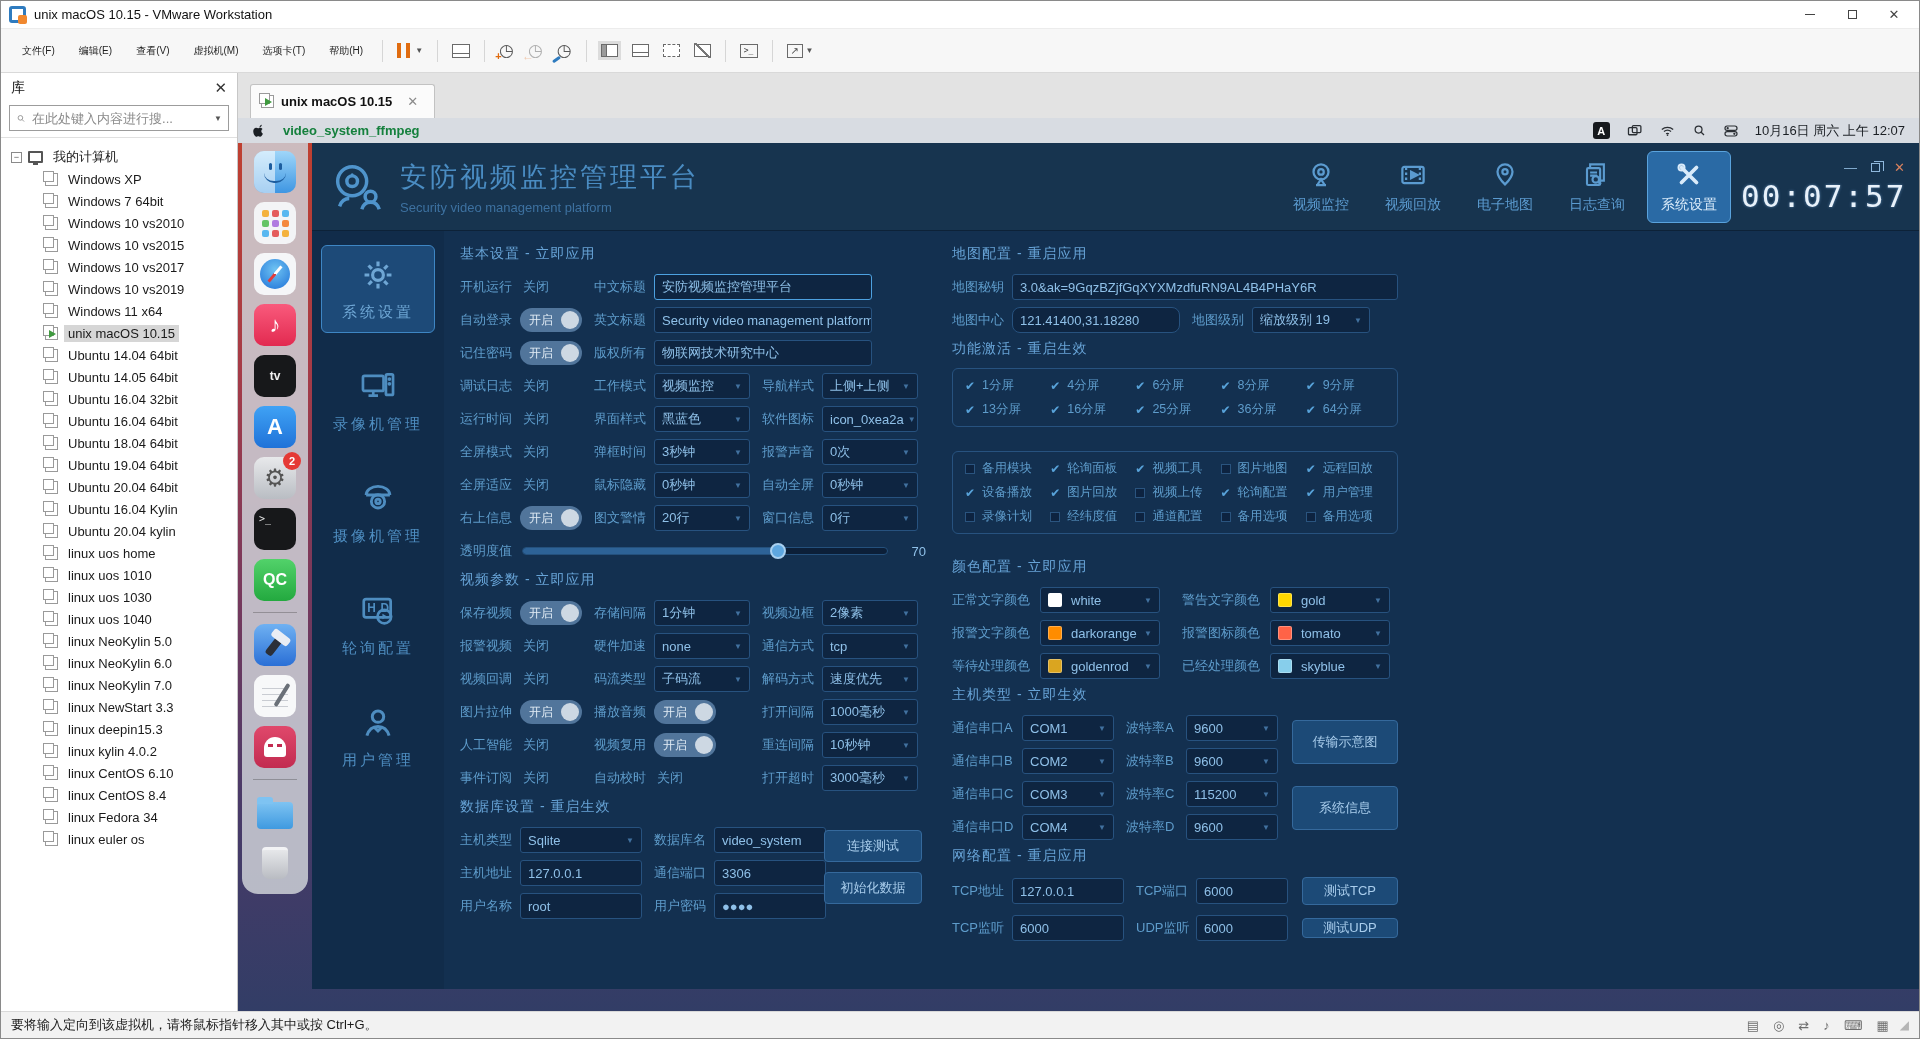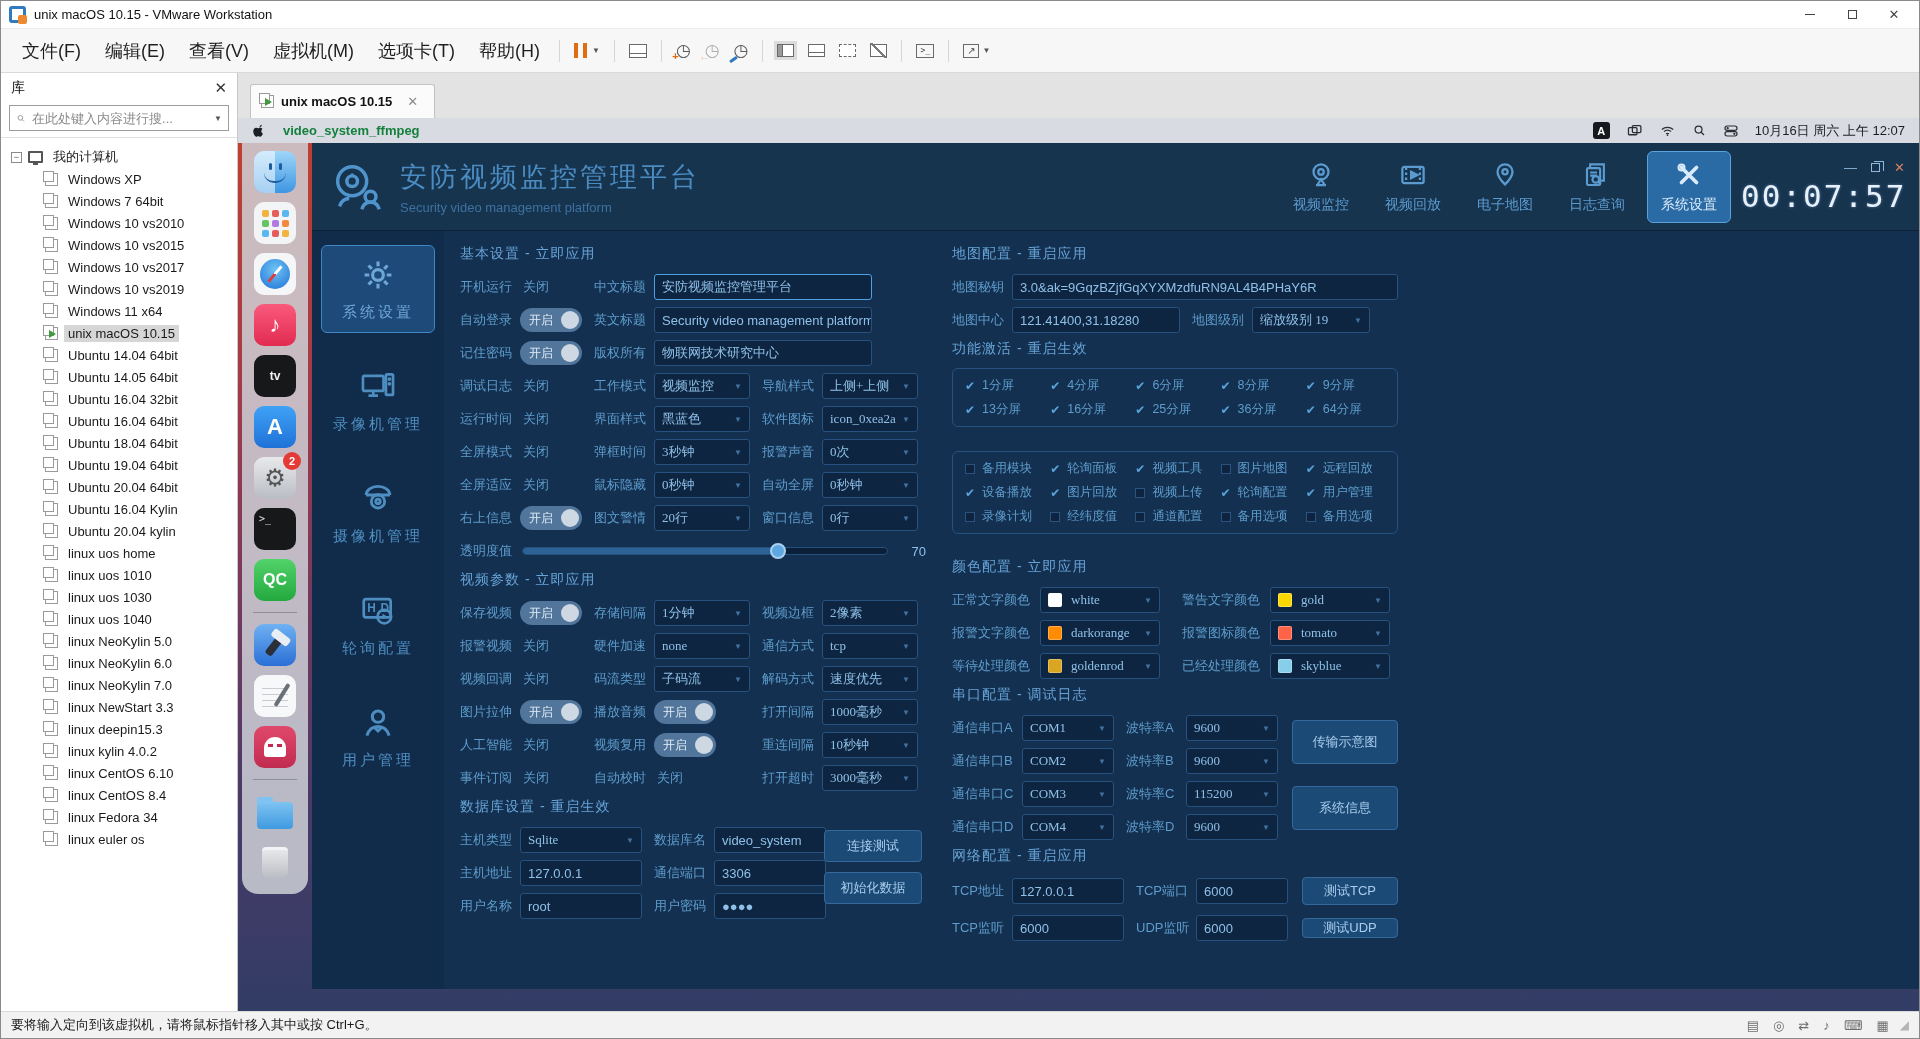--- a/index.html
+++ b/index.html
@@ -10,21 +10,21 @@
   .tb { height:28px; background:#ffffff; display:flex; align-items:center; padding:0 8px; gap:8px; border-bottom:1px solid #ececec;}
   .tb .logo { width:17px; height:17px; border:3px solid #2e7bbf; border-radius:3px; position:relative; background:#fff;}
   .tb .logo::after { content:""; position:absolute; right:-4px; bottom:-4px; width:9px; height:9px; background:#f0882f; border-radius:2px;}
   .tb .title { font-size:13px; color:#111; }
   .tb .sp { flex:1; }
   .winbtn { width:34px; height:22px; display:flex; align-items:center; justify-content:center; color:#444; font-size:13px;}
   .winbtn .minb { width:10px; border-bottom:1px solid #444; display:block;}
   .winbtn .maxb { width:9px; height:9px; border:1px solid #444; display:block;}
 
   .mb { height:44px; background:#f7f7f7; display:flex; align-items:center; padding:0 10px; gap:2px; border-bottom:1px solid #d9d9d9;}
-  .menu { font-size:18px; color:#1f1f1f; padding:5px 11px; border-radius:2px;}
+  .menu { font-size:10px; color:#1f1f1f; padding:5px 11px; border-radius:2px;}
   .vsep { width:1px; height:22px; background:#d6d6d6; margin:0 6px;}
   .tbtn { display:flex; align-items:center; gap:3px; padding:4px 6px; border-radius:2px; color:#555;}
   .pbar { display:inline-block; width:4px; height:15px; background:#e06c10; margin-right:2px;}
   .caret { font-size:8px; color:#555; }
   .clockg { font-size:17px; color:#5a5a5a; position:relative; line-height:1;}
   .badge-plus { position:absolute; left:-4px; bottom:-3px; color:#e06c10; font-size:11px; font-weight:bold;}
   .badge-arr { position:absolute; left:-6px; bottom:-3px; color:#e8945a; font-size:12px; font-weight:bold;}
   .badge-wr { position:absolute; left:-5px; bottom:-2px; width:9px; height:3px; background:#2e7bbf; border-radius:2px; transform:rotate(-35deg);}
   .dim { opacity:.45; }
   .lay { width:17px; height:13px; border:1px solid #6a6a6a; position:relative; background:#fff;}
@@ -141,22 +141,22 @@
   .colL { width:466px; flex:none; }
   .colR { width:446px; flex:none; }
   .sechead { color:#67a3d6; font-size:14px; letter-spacing:1px; height:22px; margin:6px 0; }
   .sec { margin-bottom:6px; }
   .sec.rel { position:relative; }
   .row { display:flex; align-items:center; height:28px; margin-bottom:5px; }
   .lbl { color:#5e9ccb; width:60px; flex:none; }
   .lbl.w66 { width:70px; } .lbl.w84 { width:88px; } .lbl.mid { margin-left:10px; }
   .ipt { height:26px; background:#0e2541; border:1px solid #27527f; border-radius:3px; color:#8fc0e8; display:flex; align-items:center; padding:0 7px; overflow:hidden; white-space:nowrap;}
   .ipt.focus { border-color:#4da1e0; }
-  .sel { justify-content:space-between; gap:4px;font-family:Liberation Serif, serif; }
-  .sel .car { color:#41719f; font-size:8px; flex:none; } .w92{width:92px;} .w96{width:96px;} .w112{width:112px;} .w118{width:118px;} .w122{width:122px;} .w168{width:168px;} .w216{width:218px;} .fl1{flex:1;}
+  .sel { justify-content:space-between; gap:4px; }
+  .sel .car { color:#41719f; font-size:8px; flex:none; } .w92{width:92px;} .w96{width:96px;} .w112{width:112px;} .w118{width:118px;} .w122{width:122px;} .w168{width:168px;border-radius:8px;} .w216{width:218px;} .fl1{flex:1;}
   .mr{margin-right:12px;}
   .tgon { width:62px; height:24px; border-radius:12px; background:#51759b; position:relative; color:#e3edf6; font-size:12px; display:flex; align-items:center; padding-left:9px; flex:none;}
   .tgon::after { content:""; position:absolute; right:3px; top:3px; width:18px; height:18px; border-radius:50%; background:#cdd8e3;}
   .tgoff { width:62px; color:#5e9ccb; padding-left:3px; flex:none;}
   .btn { background:#1c4a77; border:1px solid #35699c; border-radius:4px; color:#a9cdec; display:flex; align-items:center; justify-content:center; font-size:13px;}
   .btn.abs { position:absolute; right:4px; width:98px; height:32px; }
   .btn.abs2 { position:absolute; right:0; width:106px; height:44px; }
   .sld { flex:1; height:8px; background:#0c1f38; border:1px solid #24507c; border-radius:4px; position:relative; margin:0 12px 0 2px;}
   .sld .fill { position:absolute; left:0; top:0; bottom:0; width:70%; background:#2d6296; border-radius:4px;}
   .sld .knob { position:absolute; left:calc(70% - 8px); top:-5px; width:16px; height:16px; border-radius:50%; background:#5ea7e0; border:2px solid #a9d0f0;}
@@ -1115,21 +1115,21 @@
                       <span class="lbl w84 mid">已经处理颜色</span>
                       <div class="ipt sel cbo">
                         <span class="sw" style="background: rgb(135, 206, 235);"></span>
                         <span class="cv">skyblue</span>
                         <span class="car">▼</span>
                       </div>
                     </div>
                 </div>
 
                 <div class="sec rel">
-                  <div class="sechead">串口配置 - 调试日志</div>
+                  <div class="sechead">主机类型 - 立即生效</div>
                   <div class="row">
                       <span class="lbl w66">通信串口A</span>
                       <div class="ipt sel w92 mr">
                         <span>COM1</span>
                         <span class="car">▼</span>
                       </div>
                       <span class="lbl">波特率A</span>
                       <div class="ipt sel w92">
                         <span>9600</span>
                         <span class="car">▼</span>

